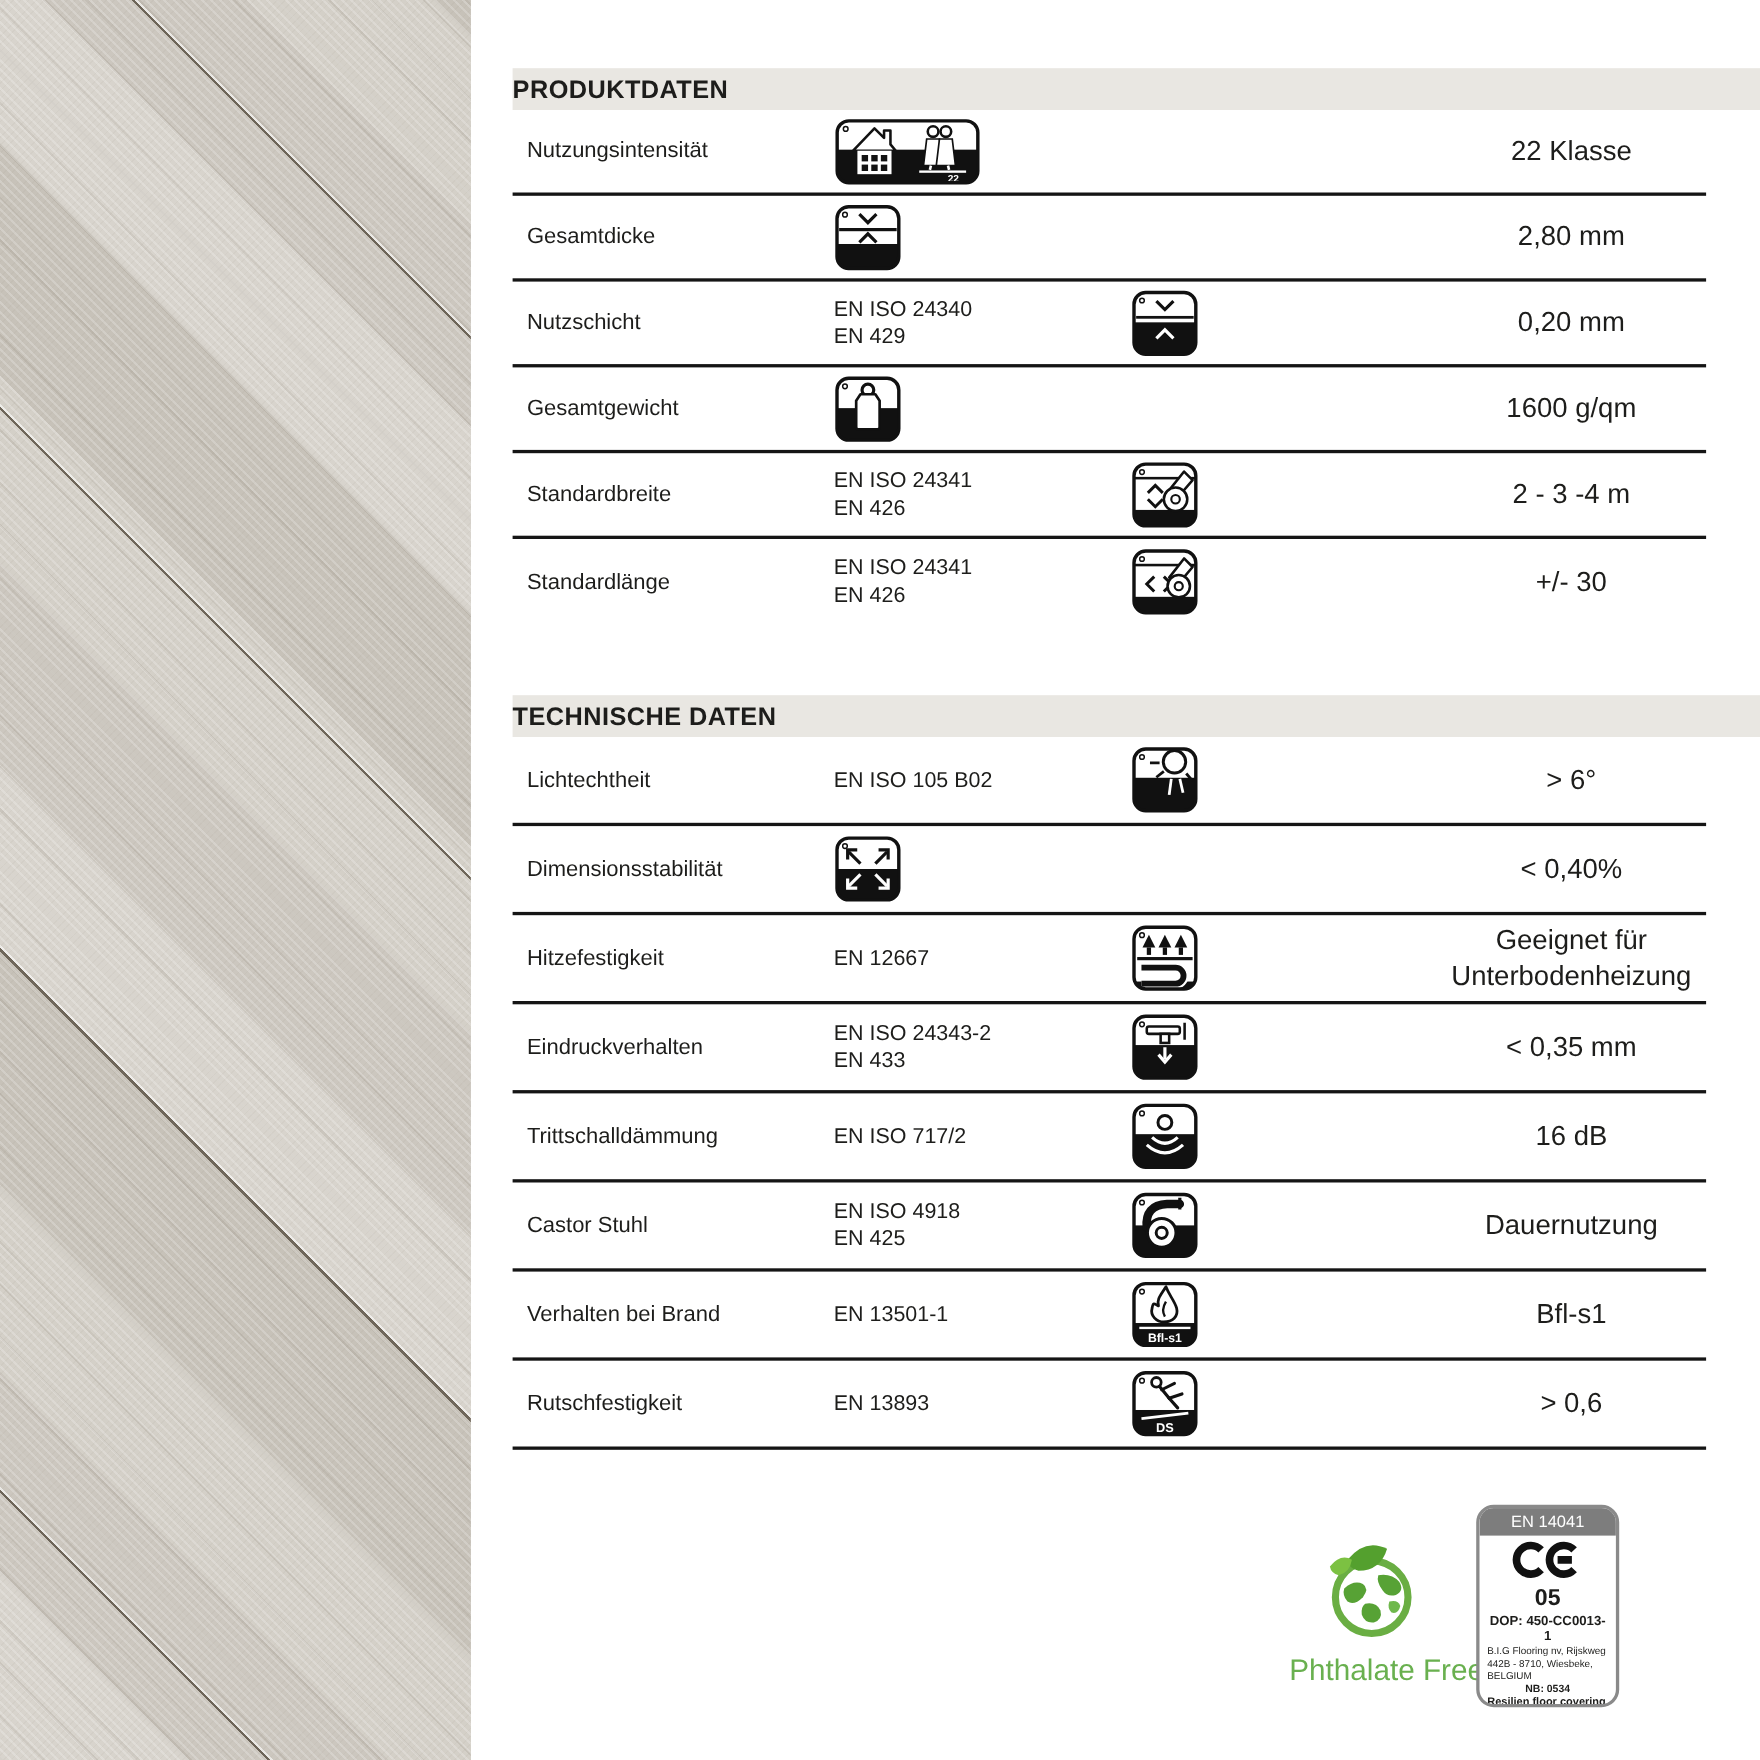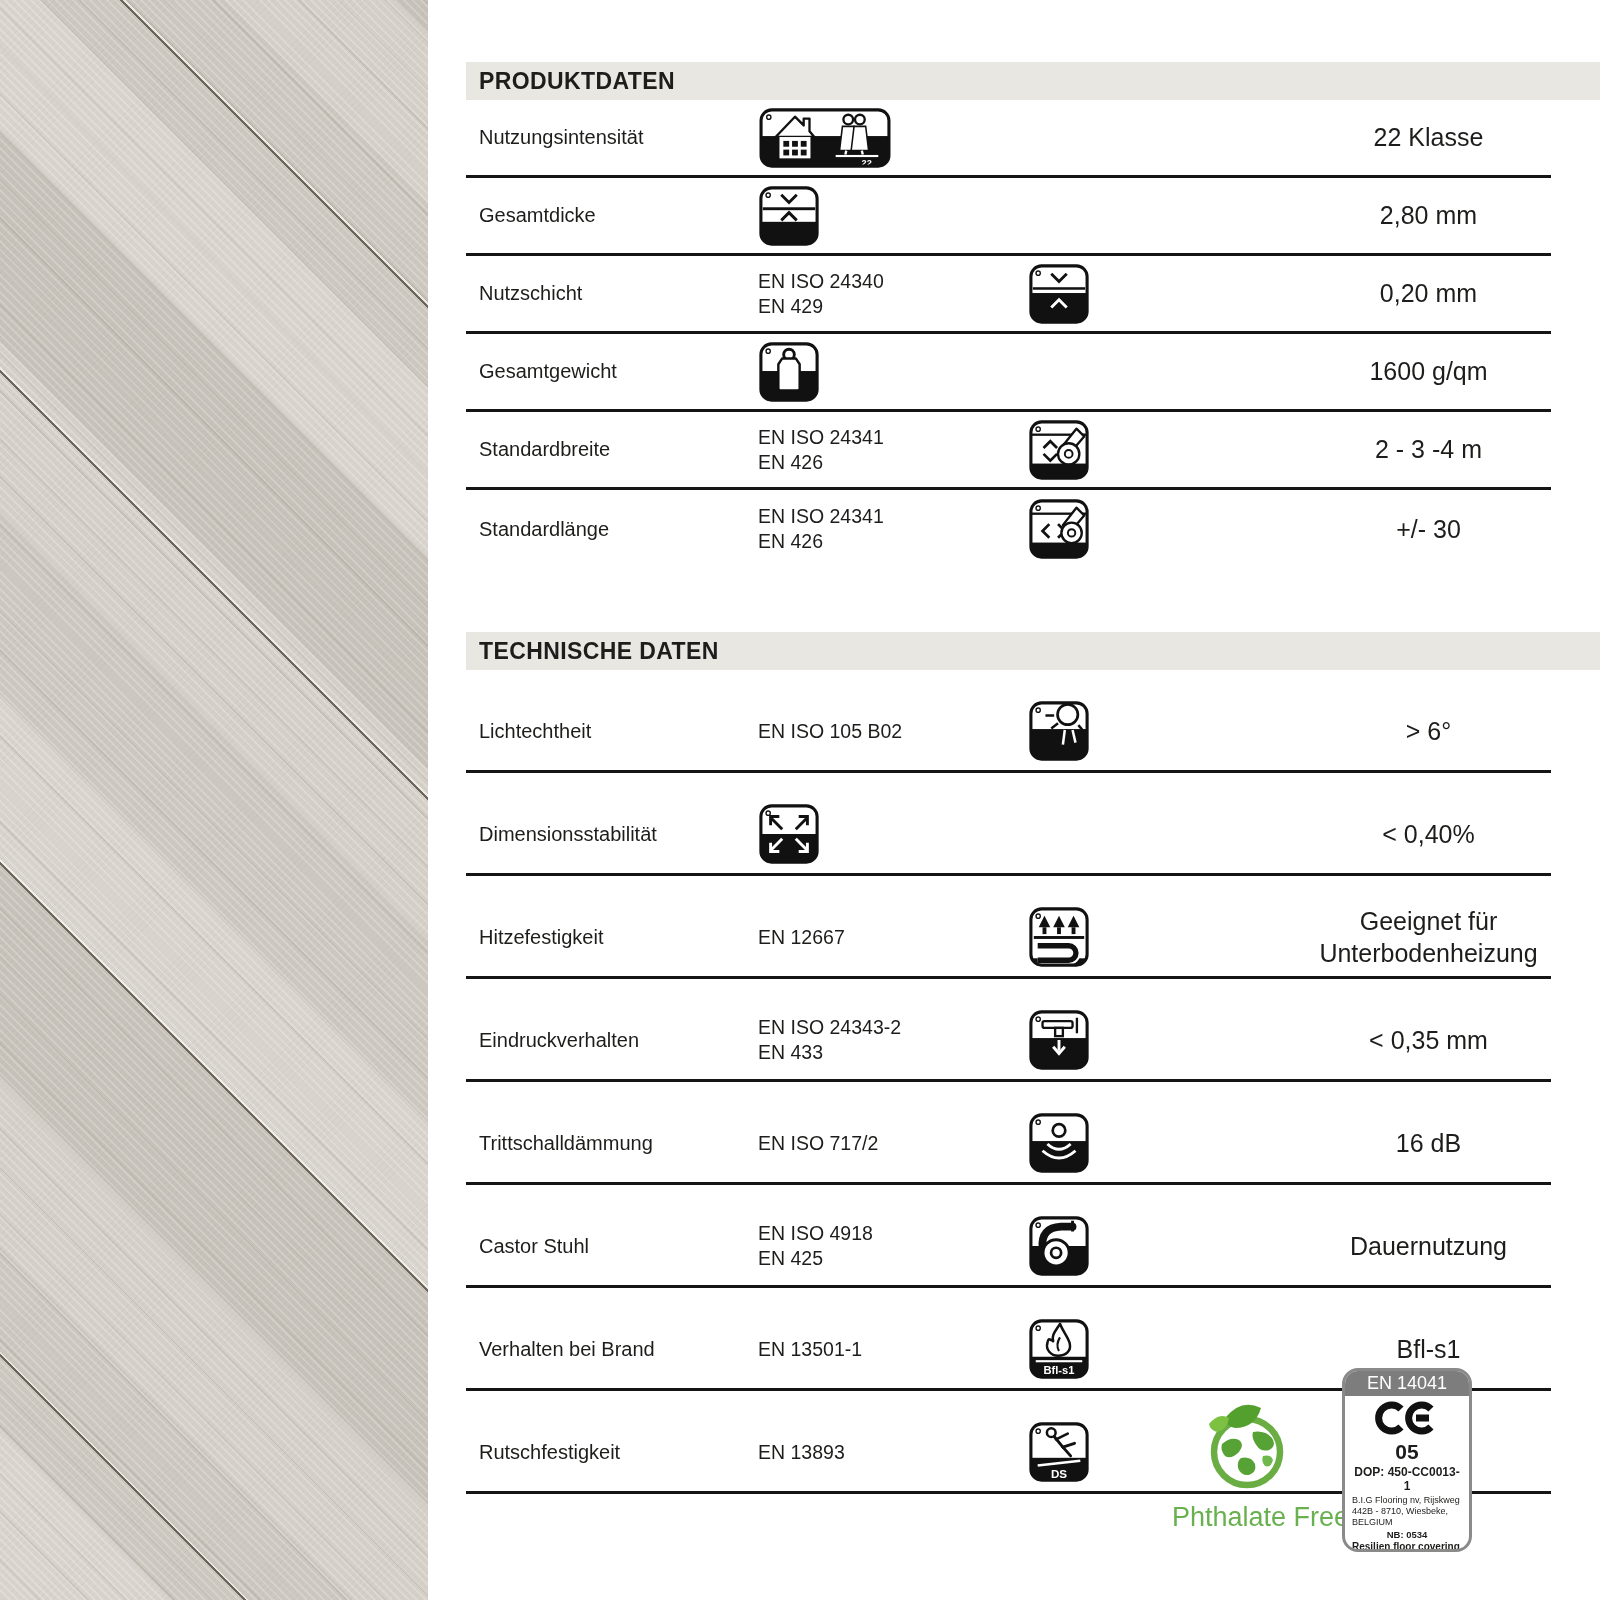--- a/index.html
+++ b/index.html
@@ -16,45 +16,45 @@
       repeating-linear-gradient(45deg, rgba(255,255,255,.20) 0 2px, rgba(0,0,0,0) 2px 6px),
       repeating-linear-gradient(-45deg, rgba(150,142,128,.07) 0 1px, rgba(0,0,0,0) 1px 5px),
       repeating-linear-gradient(45deg, transparent 0 172px, rgba(92,83,70,.85) 172px 174px, rgba(255,255,255,.5) 174px 176px, transparent 176px 348px),
       repeating-linear-gradient(45deg, rgba(125,115,100,.15) 0 2px, transparent 2px 27px, rgba(125,115,100,.10) 27px 29px, transparent 29px 61px),
       repeating-linear-gradient(45deg, #d8d4cd 0 120px, #ccc7bf 120px 250px, #d4d0c8 250px 370px, #c7c2b9 370px 520px);
   }
   
   .sheet{position:absolute;left:466px;top:0;width:1134px;}
   .bar{
     height:38px;background:#e9e7e2;display:flex;align-items:center;
-    padding-left:13px;box-sizing:border-box;
+    box-sizing:border-box;
   }
   .bar .bar-title{font-size:23px;font-weight:bold;letter-spacing:.4px;margin:0;}
   .bar1{margin-top:62px;}
   .bar2{margin-top:64px;}
   .tbl{width:1085px;}
   .row{display:flex;align-items:center;border-bottom:3px solid #151515;box-sizing:border-box;}
   .t1 .row{height:78px;}
   .t1 .row:last-child{border-bottom:none;}
-  .t2 .row{height:81px;margin-top:22px;}
+  .t2 .row{height:81px;}
   .c-label{width:292px;padding-left:13px;font-size:20px;box-sizing:border-box;}
   .c-std{width:270px;font-size:19.5px;line-height:1.28;}
   .c-icon{width:190px;display:flex;justify-content:flex-start;align-items:center;}
   .c-value{width:245px;margin-left:auto;text-align:center;font-size:25px;line-height:1.3;}
   .ic{width:62px;height:62px;display:block;}
   .ic-wide{width:134px;height:62px;display:block;}
   
   .phthalate{position:absolute;left:1172px;top:1396px;width:146px;text-align:center;}
   .phthalate .ph-label{font-size:27px;color:#69b04f;margin-top:6px;white-space:nowrap;}
   .ce{
     position:absolute;left:1342px;top:1368px;width:130px;height:184px;
     border:3px solid #8a8a8a;border-radius:16px;background:#fff;
     box-sizing:border-box;overflow:hidden;display:flex;flex-direction:column;
   }
-  .ce-head{background:#7d7d7d;color:#fff;text-align:center;font-size:18px;height:25px;line-height:25px;flex:none;}
+  .ce-head{background:#7d7d7d;color:#fff;text-align:center;font-size:15px;height:25px;line-height:25px;flex:none;}
   .ce-body{text-align:center;padding:1px 7px 0 7px;}
   .ce-number{font-size:21px;font-weight:bold;line-height:1.05;}
   .ce-dop{font-size:12px;font-weight:bold;margin-top:2px;}
   .ce-addr{font-size:9px;text-align:left;line-height:1.2;margin-top:2px;}
   .ce-nb{font-size:9.5px;font-weight:bold;margin-top:2px;}
   .ce-desc{font-size:10px;font-weight:bold;text-align:left;line-height:1.2;margin-top:1px;}
 </style>
 </head>
 <body>
 

